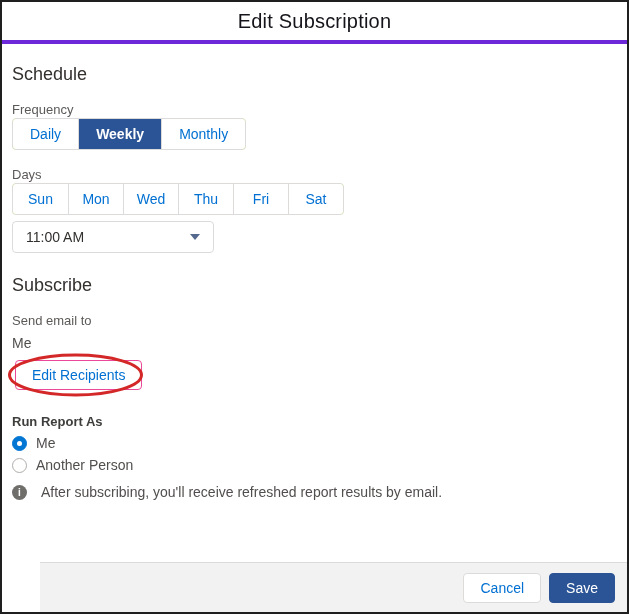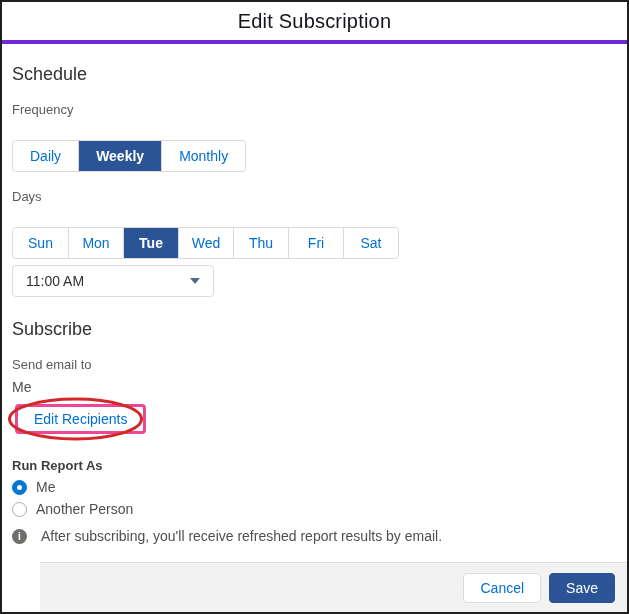--- a/index.html
+++ b/index.html
@@ -43,21 +43,21 @@
     margin-top: 17px;
   }
   .field-label.bold {
     font-weight: 700;
     color: #3e3e3c;
     margin-top: 24px;
   }
   
   .btn-group {
     display: inline-flex;
-    margin-top: 23px;
+    margin-top: 1px;
     border: 1px solid #dddbda;
     border-radius: 4px;
     background: #bef264;
     overflow: hidden;
   }
   .seg-btn {
     height: 30px;
     display: flex;
     align-items: center;
     justify-content: center;
@@ -111,21 +111,21 @@
     margin-top: 9px;
     margin-left: 3px;
   }
   .outline-btn {
     height: 30px;
     display: inline-flex;
     align-items: center;
     justify-content: center;
     padding: 0 16px;
     background: #ffffff;
-    border: 3px solid #ec4899;
+    border: 1px solid #ec4899;
     border-radius: 4px;
     font-family: "Liberation Sans", sans-serif;
     font-size: 14px;
     color: #0070d2;
     cursor: pointer;
   }
   .annotation-oval {
     position: absolute;
     left: -8px;
     top: -7px;
@@ -244,21 +244,20 @@
     <div class="btn-group">
       <button class="seg-btn">Daily</button>
       <button class="seg-btn selected">Weekly</button>
       <button class="seg-btn">Monthly</button>
     </div>
 
     <div class="field-label">Days</div>
     <div class="btn-group">
       <button class="seg-btn day">Sun</button>
       <button class="seg-btn day">Mon</button>
-      <button class="seg-btn day selected">Tue</button>
       <button class="seg-btn day">Wed</button>
       <button class="seg-btn day">Thu</button>
       <button class="seg-btn day">Fri</button>
       <button class="seg-btn day">Sat</button>
     </div>
 
     <div class="select-box">
       <span class="select-value">11:00 AM</span>
       <span class="dropdown-arrow"></span>
     </div>

